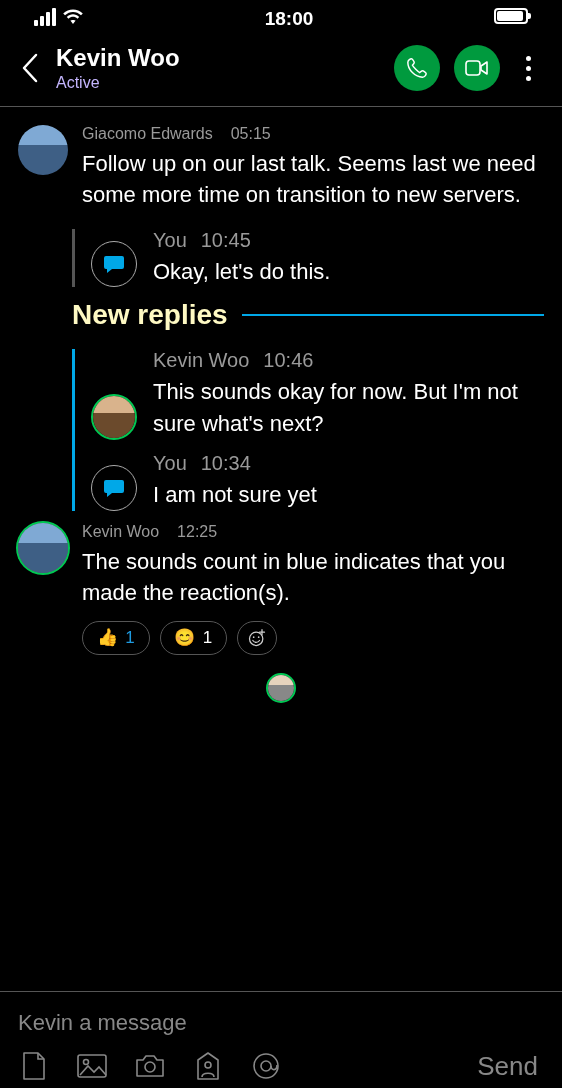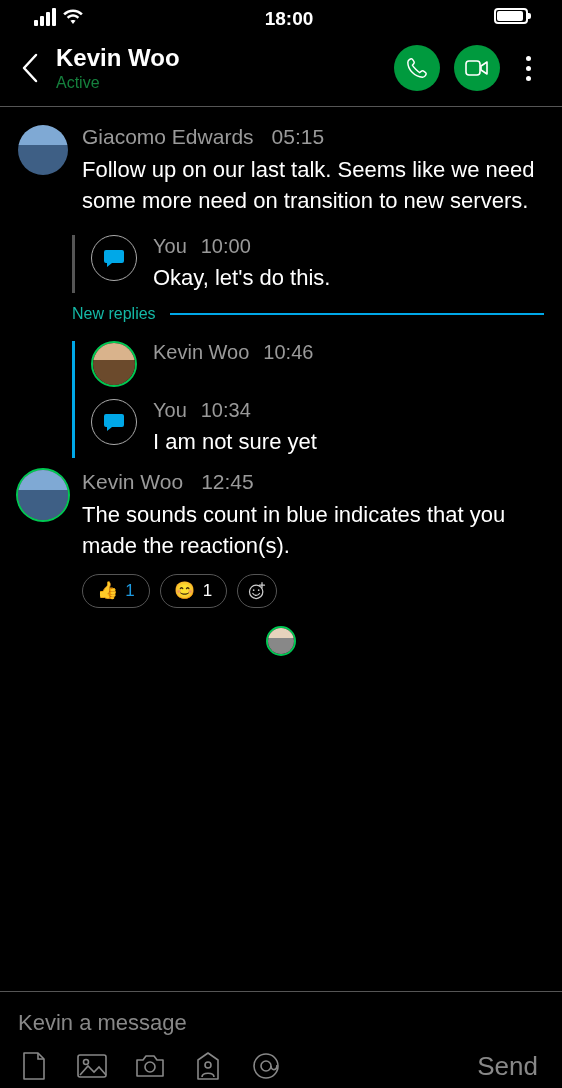--- a/index.html
+++ b/index.html
@@ -17,48 +17,48 @@
   .wifi { width: 22px; height: 16px; }
   .battery { width: 34px; height: 16px; border: 2px solid #fff; border-radius: 4px; position: relative; }
   .battery::after { content:""; position:absolute; right:-5px; top:3px; width:3px; height:6px; background:#fff; border-radius:0 2px 2px 0;}
   .battery-fill { position:absolute; left:1px; top:1px; bottom:1px; width: 26px; background:#fff; border-radius:2px;}
 
   
   .header { display:flex; align-items:center; padding: 8px 16px 14px 8px; border-bottom: 1px solid #555; }
   .back-btn { width: 44px; height: 44px; display:flex; align-items:center; justify-content:center; }
   .header-title { flex:1; margin-left: 4px; }
   .header-title .name { font-size: 24px; font-weight: 700; color:#fff; }
-  .header-title .status { font-size: 16px; color:#15803d; margin-top:2px;}
+  .header-title .status { font-size: 16px; color:#c4b5fd; margin-top:2px;}
   .icon-btn { width: 46px; height:46px; border-radius:50%; background:#009a3e; display:flex; align-items:center; justify-content:center; margin-left: 14px; }
   .more-btn { width: 36px; height:46px; display:flex; flex-direction:column; align-items:center; justify-content:center; gap:5px; margin-left:10px;}
   .more-btn span { width:5px; height:5px; border-radius:50%; background:#fff; }
 
   
   .messages { flex:1; overflow-y:auto; padding: 18px 18px 0 18px; }
   .msg { display:flex; margin-bottom: 18px; }
   .avatar { width:50px; height:50px; border-radius:50%; flex-shrink:0; margin-right:14px; background:#555; position:relative; overflow:hidden; }
   .avatar.ring { box-shadow: 0 0 0 2px #00c853; }
   .avatar-inner { width:100%; height:100%; }
   .msg-body { flex:1; }
-  .msg-head { display:flex; gap:18px; color:#9a9a9a; font-size:21px; margin-bottom:6px;}
+  .msg-head { display:flex; gap:18px; color:#9a9a9a; font-size:16px; margin-bottom:6px;}
   .msg-text { font-size:22px; line-height:1.4; color:#fff; }
 
   
   .thread { margin-left: 54px; border-left: 3px solid #555; padding-left: 16px; margin-bottom: 10px;}
   .thread.new { border-left-color: #00a8e8; }
-  .thread .reply { display:flex; margin-bottom: 12px;}
+  .thread .reply { display:flex; margin-bottom: 12px; align-items: flex-end;}
   .reply-avatar { width:46px; height:46px; border-radius:50%; border:1px solid #aaa; display:flex; align-items:center; justify-content:center; flex-shrink:0; margin-right:16px; background:#000; overflow:hidden;}
   .reply-avatar.photo { border:2px solid #00c853; padding:0;}
   .speech-bubble { width:24px; height:24px; }
   .reply-body { flex:1; }
   .reply-head { display:flex; gap:14px; color:#9a9a9a; font-size:20px; margin-bottom:4px;}
   .reply-text { font-size:22px; line-height:1.45; color:#fff; }
 
   .new-replies-row { display:flex; align-items:center; margin: 8px 0 18px 54px; gap: 14px;}
-  .new-replies-label { color:#14b8a6; font-size:16px; font-weight:400; }
+  .new-replies-label { color:#fef9c3; font-size:28px; font-weight:700; }
   .new-replies-line { flex:1; height:2px; background:#00a8e8; }
 
   
   .reactions { display:flex; gap:10px; margin-top:12px;}
   .reaction-pill { border:1px solid #555; border-radius: 20px; padding: 5px 14px; display:flex; align-items:center; gap:7px; font-size:17px;}
   .reaction-pill.mine .count { color:#1e9ae0;}
   .reaction-pill .emoji { font-size:17px; }
   .add-react { width:40px; height:34px; border:1px solid #555; border-radius:20px; display:flex; align-items:center; justify-content:center;}
 
   .read-by { display:flex; justify-content:center; margin: 6px 0 12px;}
@@ -134,35 +134,35 @@
 
   <div class="msg">
     <div class="avatar">
         <div class="avatar-inner face1"></div>
       </div>
     <div class="msg-body">
       <div class="msg-head">
         <span>Giacomo Edwards</span>
         <span>05:15</span>
       </div>
-      <div class="msg-text">Follow up on our last talk. Seems like we need some more need on transition to new servers.</div>
+      <div class="msg-text">Follow up on our last talk. Seems last we need some more time on transition to new servers.</div>
     </div>
   </div>
 
   <div class="thread">
     <div class="reply">
       <div class="reply-avatar">
         <svg class="speech-bubble" viewBox="0 0 24 24">
             <path d="M4 4 H20 A2 2 0 0 1 22 6 V15 A2 2 0 0 1 20 17 H10 L5 21 V17 H4 A2 2 0 0 1 2 15 V6 A2 2 0 0 1 4 4 Z" fill="#00a8e8"></path>
           </svg>
       </div>
       <div class="reply-body">
         <div class="reply-head">
           <span>You</span>
-          <span>10:00</span>
+          <span>10:45</span>
         </div>
         <div class="reply-text">Okay, let's do this.</div>
       </div>
     </div>
   </div>
 
   <div class="new-replies-row">
     <span class="new-replies-label">New replies</span>
     <div class="new-replies-line"></div>
   </div>
@@ -170,20 +170,21 @@
   <div class="thread new">
     <div class="reply">
       <div class="reply-avatar photo">
           <div class="avatar-inner face2"></div>
         </div>
       <div class="reply-body">
         <div class="reply-head">
           <span>Kevin Woo</span>
           <span>10:46</span>
         </div>
+        <div class="reply-text">This sounds okay for now. But I'm not sure what's next?</div>
       </div>
     </div>
     <div class="reply">
       <div class="reply-avatar">
         <svg class="speech-bubble" viewBox="0 0 24 24">
             <path d="M4 4 H20 A2 2 0 0 1 22 6 V15 A2 2 0 0 1 20 17 H10 L5 21 V17 H4 A2 2 0 0 1 2 15 V6 A2 2 0 0 1 4 4 Z" fill="#00a8e8"></path>
           </svg>
       </div>
       <div class="reply-body">
         <div class="reply-head">
@@ -195,21 +196,21 @@
     </div>
   </div>
 
   <div class="msg">
     <div class="avatar ring">
         <div class="avatar-inner face1"></div>
       </div>
     <div class="msg-body">
       <div class="msg-head">
         <span>Kevin Woo</span>
-        <span>12:45</span>
+        <span>12:25</span>
       </div>
       <div class="msg-text">The sounds count in blue indicates that you made the reaction(s).</div>
       <div class="reactions">
         <div class="reaction-pill mine">
           <span class="emoji">👍</span>
           <span class="count">1</span>
         </div>
         <div class="reaction-pill">
           <span class="emoji">😊</span>
           <span class="count">1</span>

